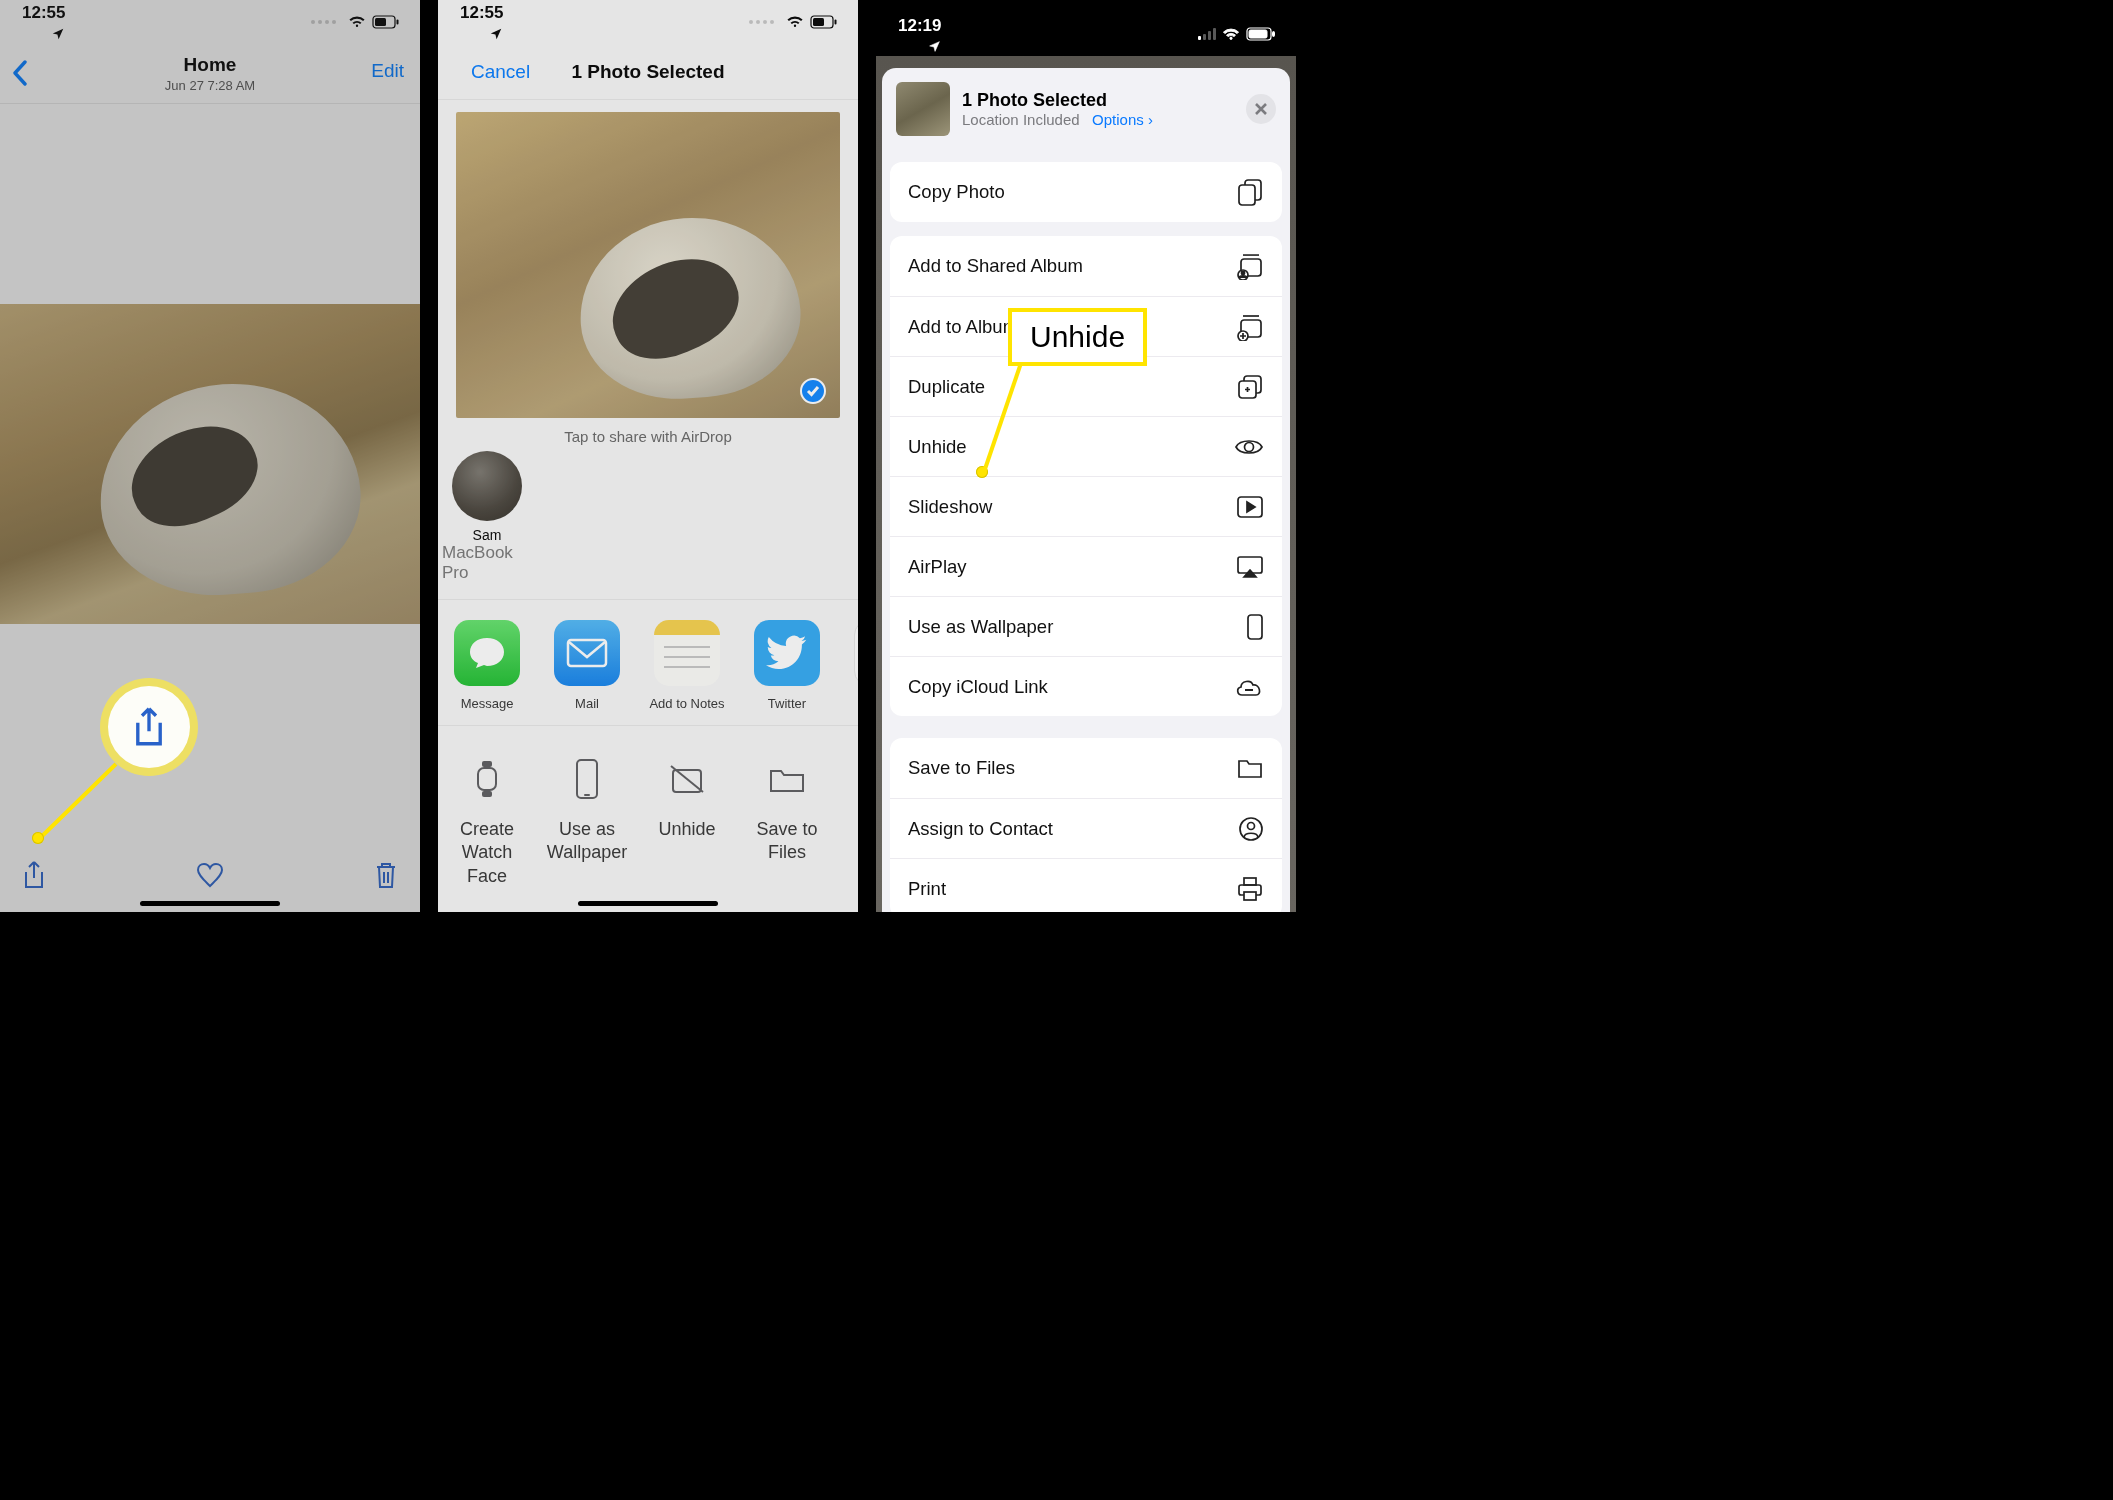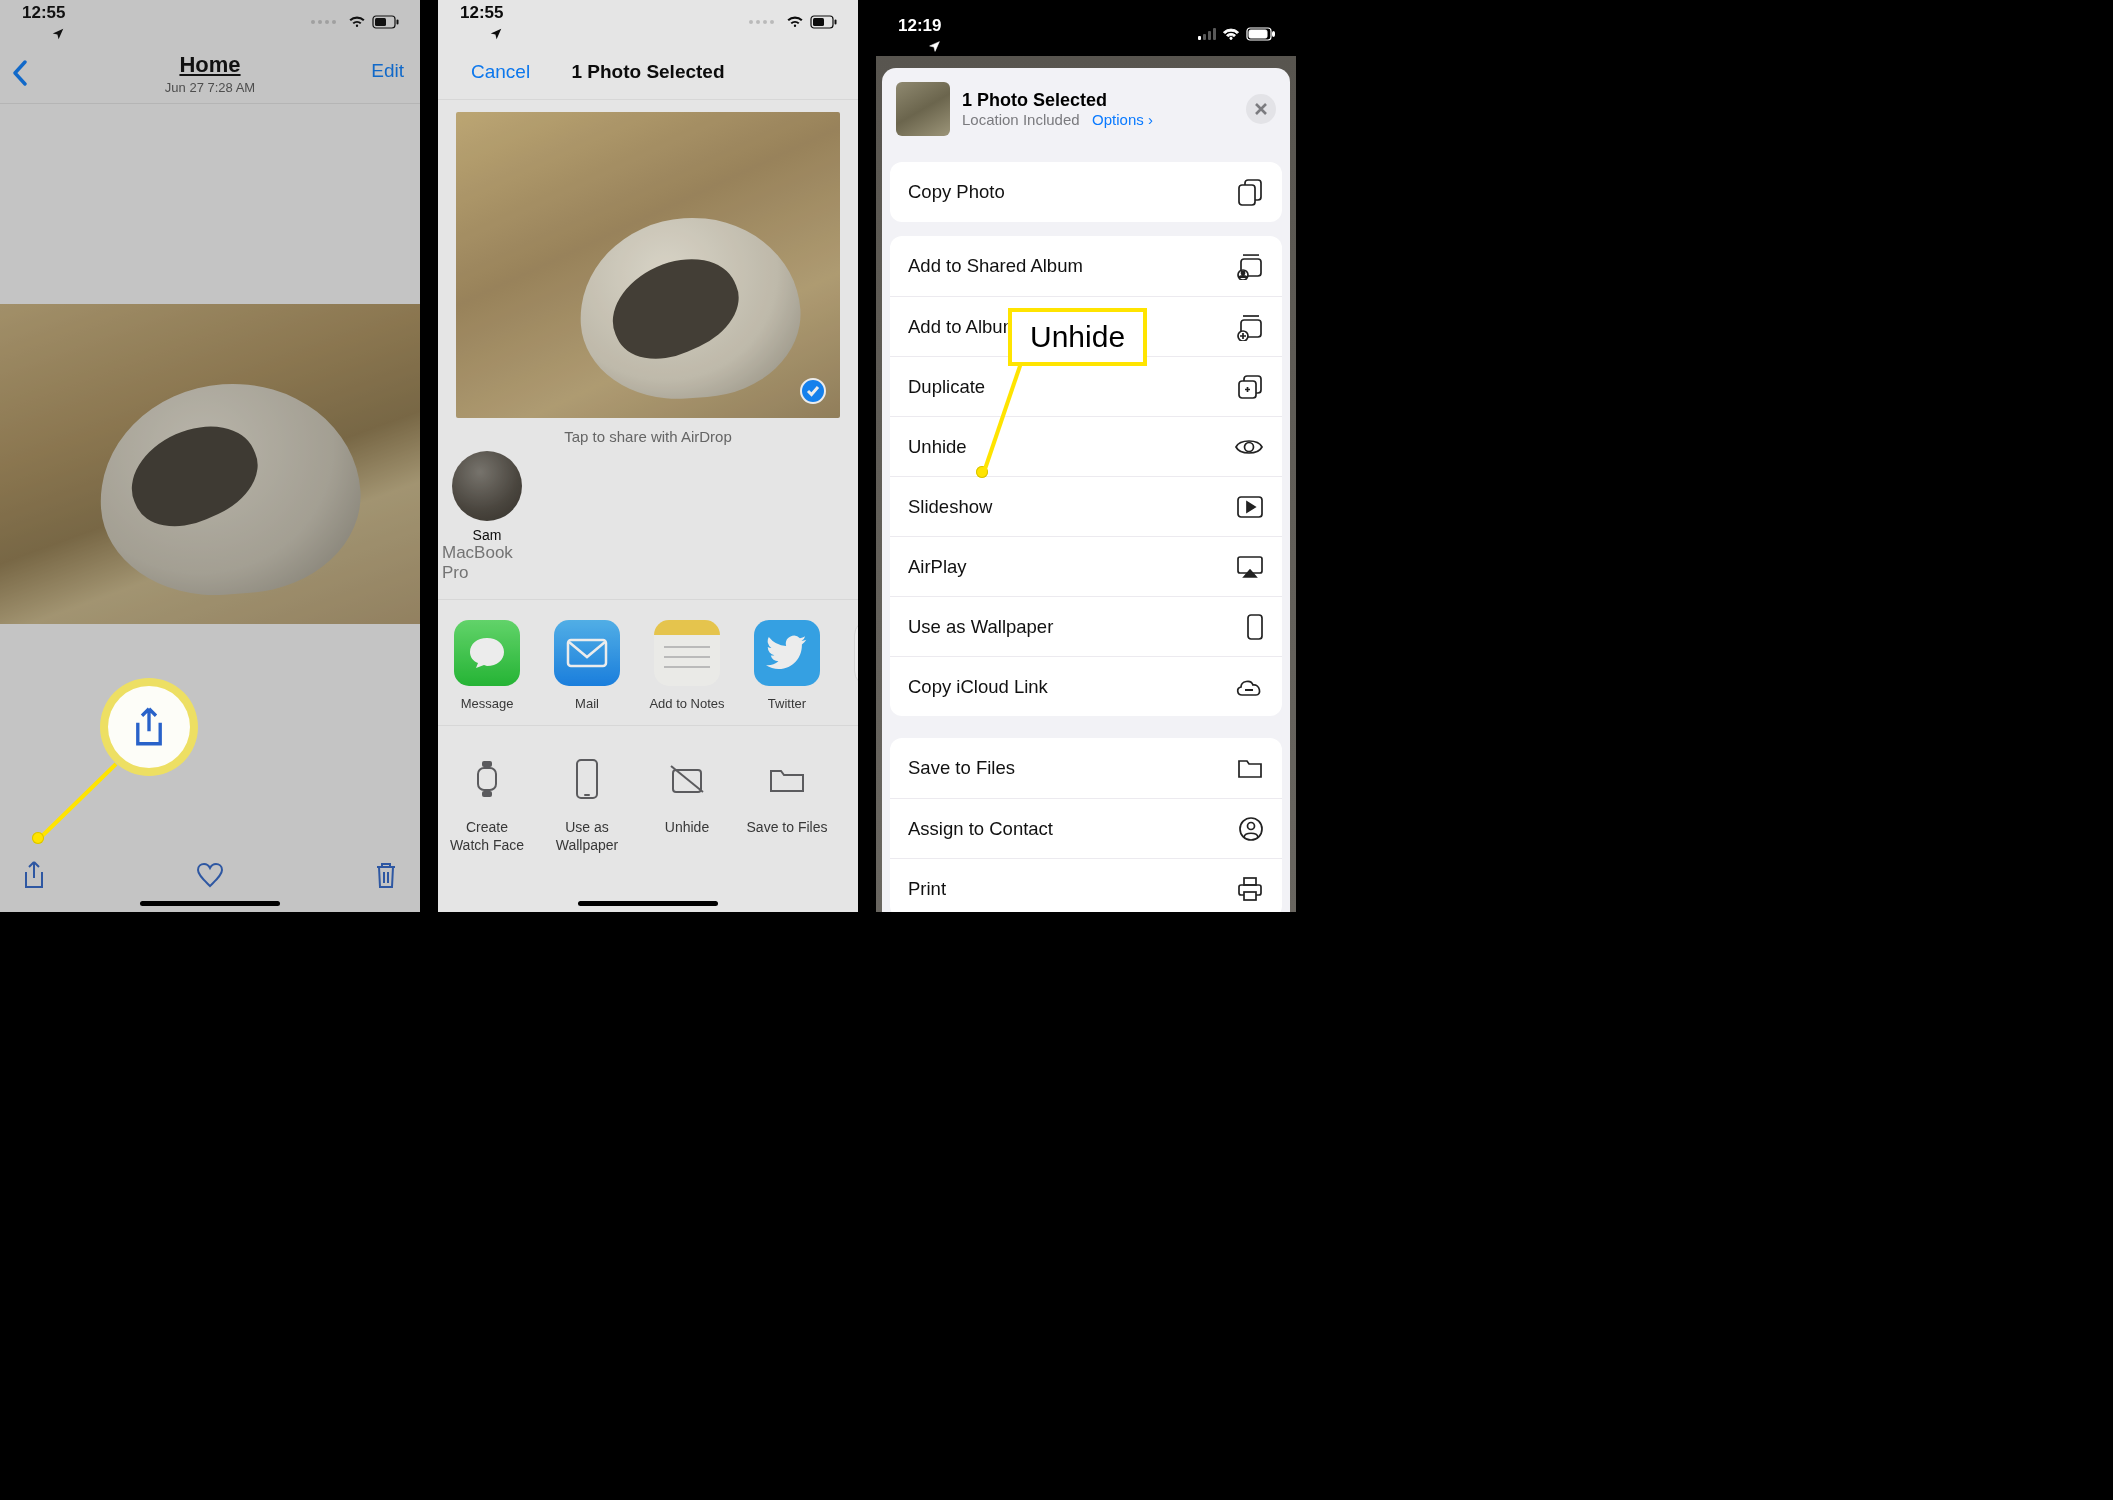--- a/index.html
+++ b/index.html
@@ -22,21 +22,21 @@
   .status.white { color:#fff;}
   .status.white svg { fill:#fff; stroke:#fff;}
   .dots { display:flex; gap:3px; margin-right:6px;}
   .dots span{width:4px;height:4px;border-radius:50%;background:#c7c7c7;}
 
   
   .nav1 { position:relative; height:60px; display:flex; align-items:center; justify-content:center; border-bottom:1px solid #e3e3e3;}
   .nav1 .back { position:absolute; left:12px; top:16px;}
   .nav1 .edit { position:absolute; right:16px; top:16px; color:#007aff; font-size:19px;}
   .nav1 .title { text-align:center;}
-  .nav1 .title h1{font-size:22px; font-weight:600;text-decoration:underline;}
+  .nav1 .title h1{font-size:19px; font-weight:600;}
   .nav1 .title .sub{font-size:13px; color:#555; margin-top:2px;}
 
   
   .photo1 { margin-top:200px; width:100%; height:320px; background:linear-gradient(160deg,#c9b07b 0%, #a88c57 35%, #8f7849 55%, #c9b686 70%, #b39b6e 100%); position:relative;}
   .pod { position:absolute; right:60px; bottom:30px; width:260px; height:210px; background:radial-gradient(ellipse at 40% 30%, #e8e3d4, #cbc5b4 60%, #8f8a7b); border-radius:50% 50% 45% 45% / 55% 55% 45% 45%; transform:rotate(-4deg);}
   .pod::before{content:"";position:absolute;left:30px;top:44px;width:130px;height:90px;background:#3f3a30;border-radius:50% 50% 45% 45%;transform:rotate(-20deg);}
 
   
   .toolbar1 { position:absolute; bottom:0; left:0; right:0; height:70px; display:flex; align-items:center; justify-content:space-between; padding:0 22px; }
   .toolbar1 svg { stroke:#2962c9; fill:none; stroke-width:2;}
@@ -69,21 +69,21 @@
   .ic-message{background:linear-gradient(180deg,#62e36b,#1dbf2f);} 
   .ic-mail{background:linear-gradient(180deg,#4fb9f8,#1182ed);} 
   .ic-notes{background:linear-gradient(180deg,#f7d24a 0%,#f7d24a 22%, #fdfdfa 22%, #fdfdfa 100%);position:relative;} 
   .ic-notes::after{content:"";position:absolute;left:10px;right:10px;top:26px;height:2px;background:#c7c7c7;box-shadow:0 10px 0 #c7c7c7,0 20px 0 #c7c7c7;}
   .ic-twitter{background:#2fa9f4;}
   .ic-evernote{background:#fff;border:1px solid #e5e5e5;}
 
   .action-row{display:flex;gap:18px;padding:22px 8px 10px;overflow:hidden;}
   .action-item{display:flex;flex-direction:column;align-items:center;width:82px;flex-shrink:0;}
   .action-box{width:62px;height:62px;border-radius:13px;display:flex;align-items:center;justify-content:center;}
-  .action-item .lbl{font-size:14px;margin-top:8px;text-align:center;color:#333;line-height:1.3;}
+  .action-item .lbl{font-size:18px;margin-top:8px;text-align:center;color:#333;line-height:1.3;}
 
   
   .p3 .status{background:#000;color:#fff;height:68px;}
   .sheet-backdrop{position:absolute; left:0;right:0;top:56px;bottom:0;background:linear-gradient(#58554f,#696660);}
   .sheet{position:absolute;left:6px;right:6px;top:68px;bottom:0;background:#f2f2f6;border-radius:14px 14px 0 0;overflow:hidden;}
   .sheet-head{display:flex;align-items:center;padding:14px 14px 12px;gap:12px;}
   .mini-thumb{width:54px;height:54px;border-radius:6px;background:linear-gradient(150deg,#8f8970,#6b654d 50%,#9c9579);}
   .sheet-head .txts{flex:1;}
   .sheet-head h2{font-size:18px;font-weight:700;}
   .sheet-head .sub{font-size:15px;color:#7a7a7e;}

